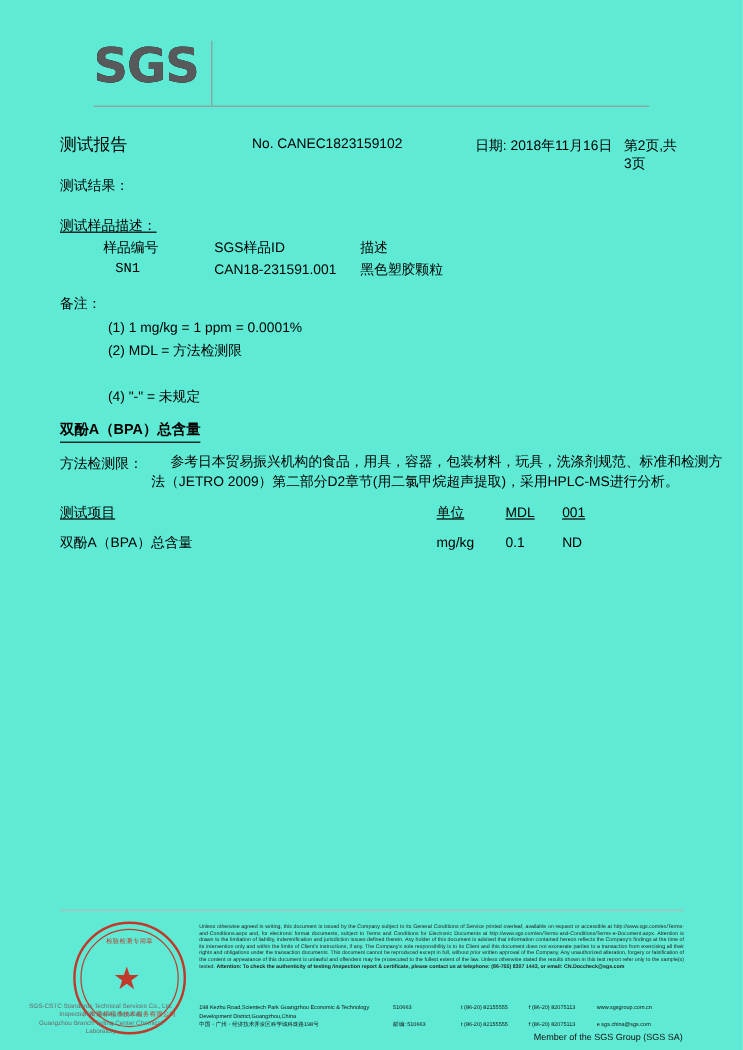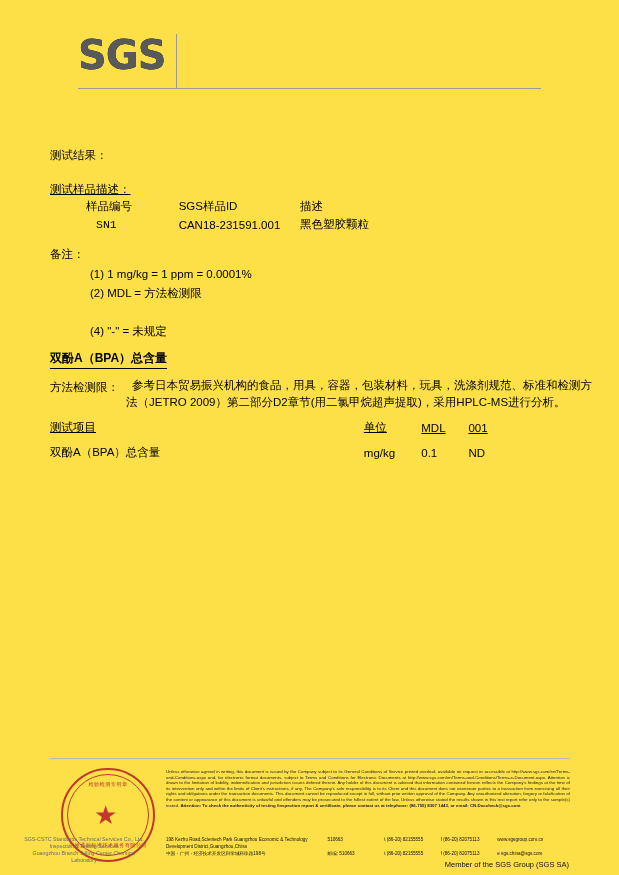--- a/index.html
+++ b/index.html
@@ -12,21 +12,21 @@
     height: 875px;
     font-family: "Liberation Sans", sans-serif;
     color: #1a1a1a;
     position: relative;
     overflow: hidden;
   }
   .page {
     position: relative;
     width: 619px;
     height: 875px;
-    background: #fde047;
+    background: #5eead4;
   }
 
   
   .logo-block {
     position: absolute;
     left: 78px;
     top: 33px;
     width: 110px;
     height: 55px;
   }
@@ -145,21 +145,21 @@
     left: 50px;
     top: 350px;
     font-size: 12px;
     font-weight: bold;
     color: #000;
     border-bottom: 1px solid #000;
     padding-bottom: 1px;
   }
 
   .method-label { left: 50px; top: 379px; }
-  .method-line1 { left: 132px; top: 377px; }
+  .method-line1 { left: 142px; top: 377px; }
   .method-line2 { left: 126px; top: 394px; }
 
   
   .res-table {
     position: absolute;
     left: 50px;
     top: 420px;
     width: 480px;
     font-size: 11.5px;
     border-collapse: collapse;
@@ -277,20 +277,26 @@
 <body>
 
 <div class="page">
 
   <div class="logo-block">
     <div class="logo-text">SGS</div>
   </div>
   <div class="logo-tick"></div>
   <div class="logo-rule"></div>
 
+  <div class="title-row">
+    <div class="doc-title">测试报告</div>
+    <div class="doc-no">No. CANEC1823159102</div>
+    <div class="doc-date">日期: 2018年11月16日</div>
+    <div class="doc-page">第2页,共3页</div>
+  </div>
 
   <div class="t results-label">测试结果：</div>
 
   <div class="t sample-desc-label">测试样品描述：</div>
 
   <table class="sample-table">
     <thead>
       <tr>
         <th class="col-no">样品编号</th>
         <th class="col-id">SGS样品ID</th>

